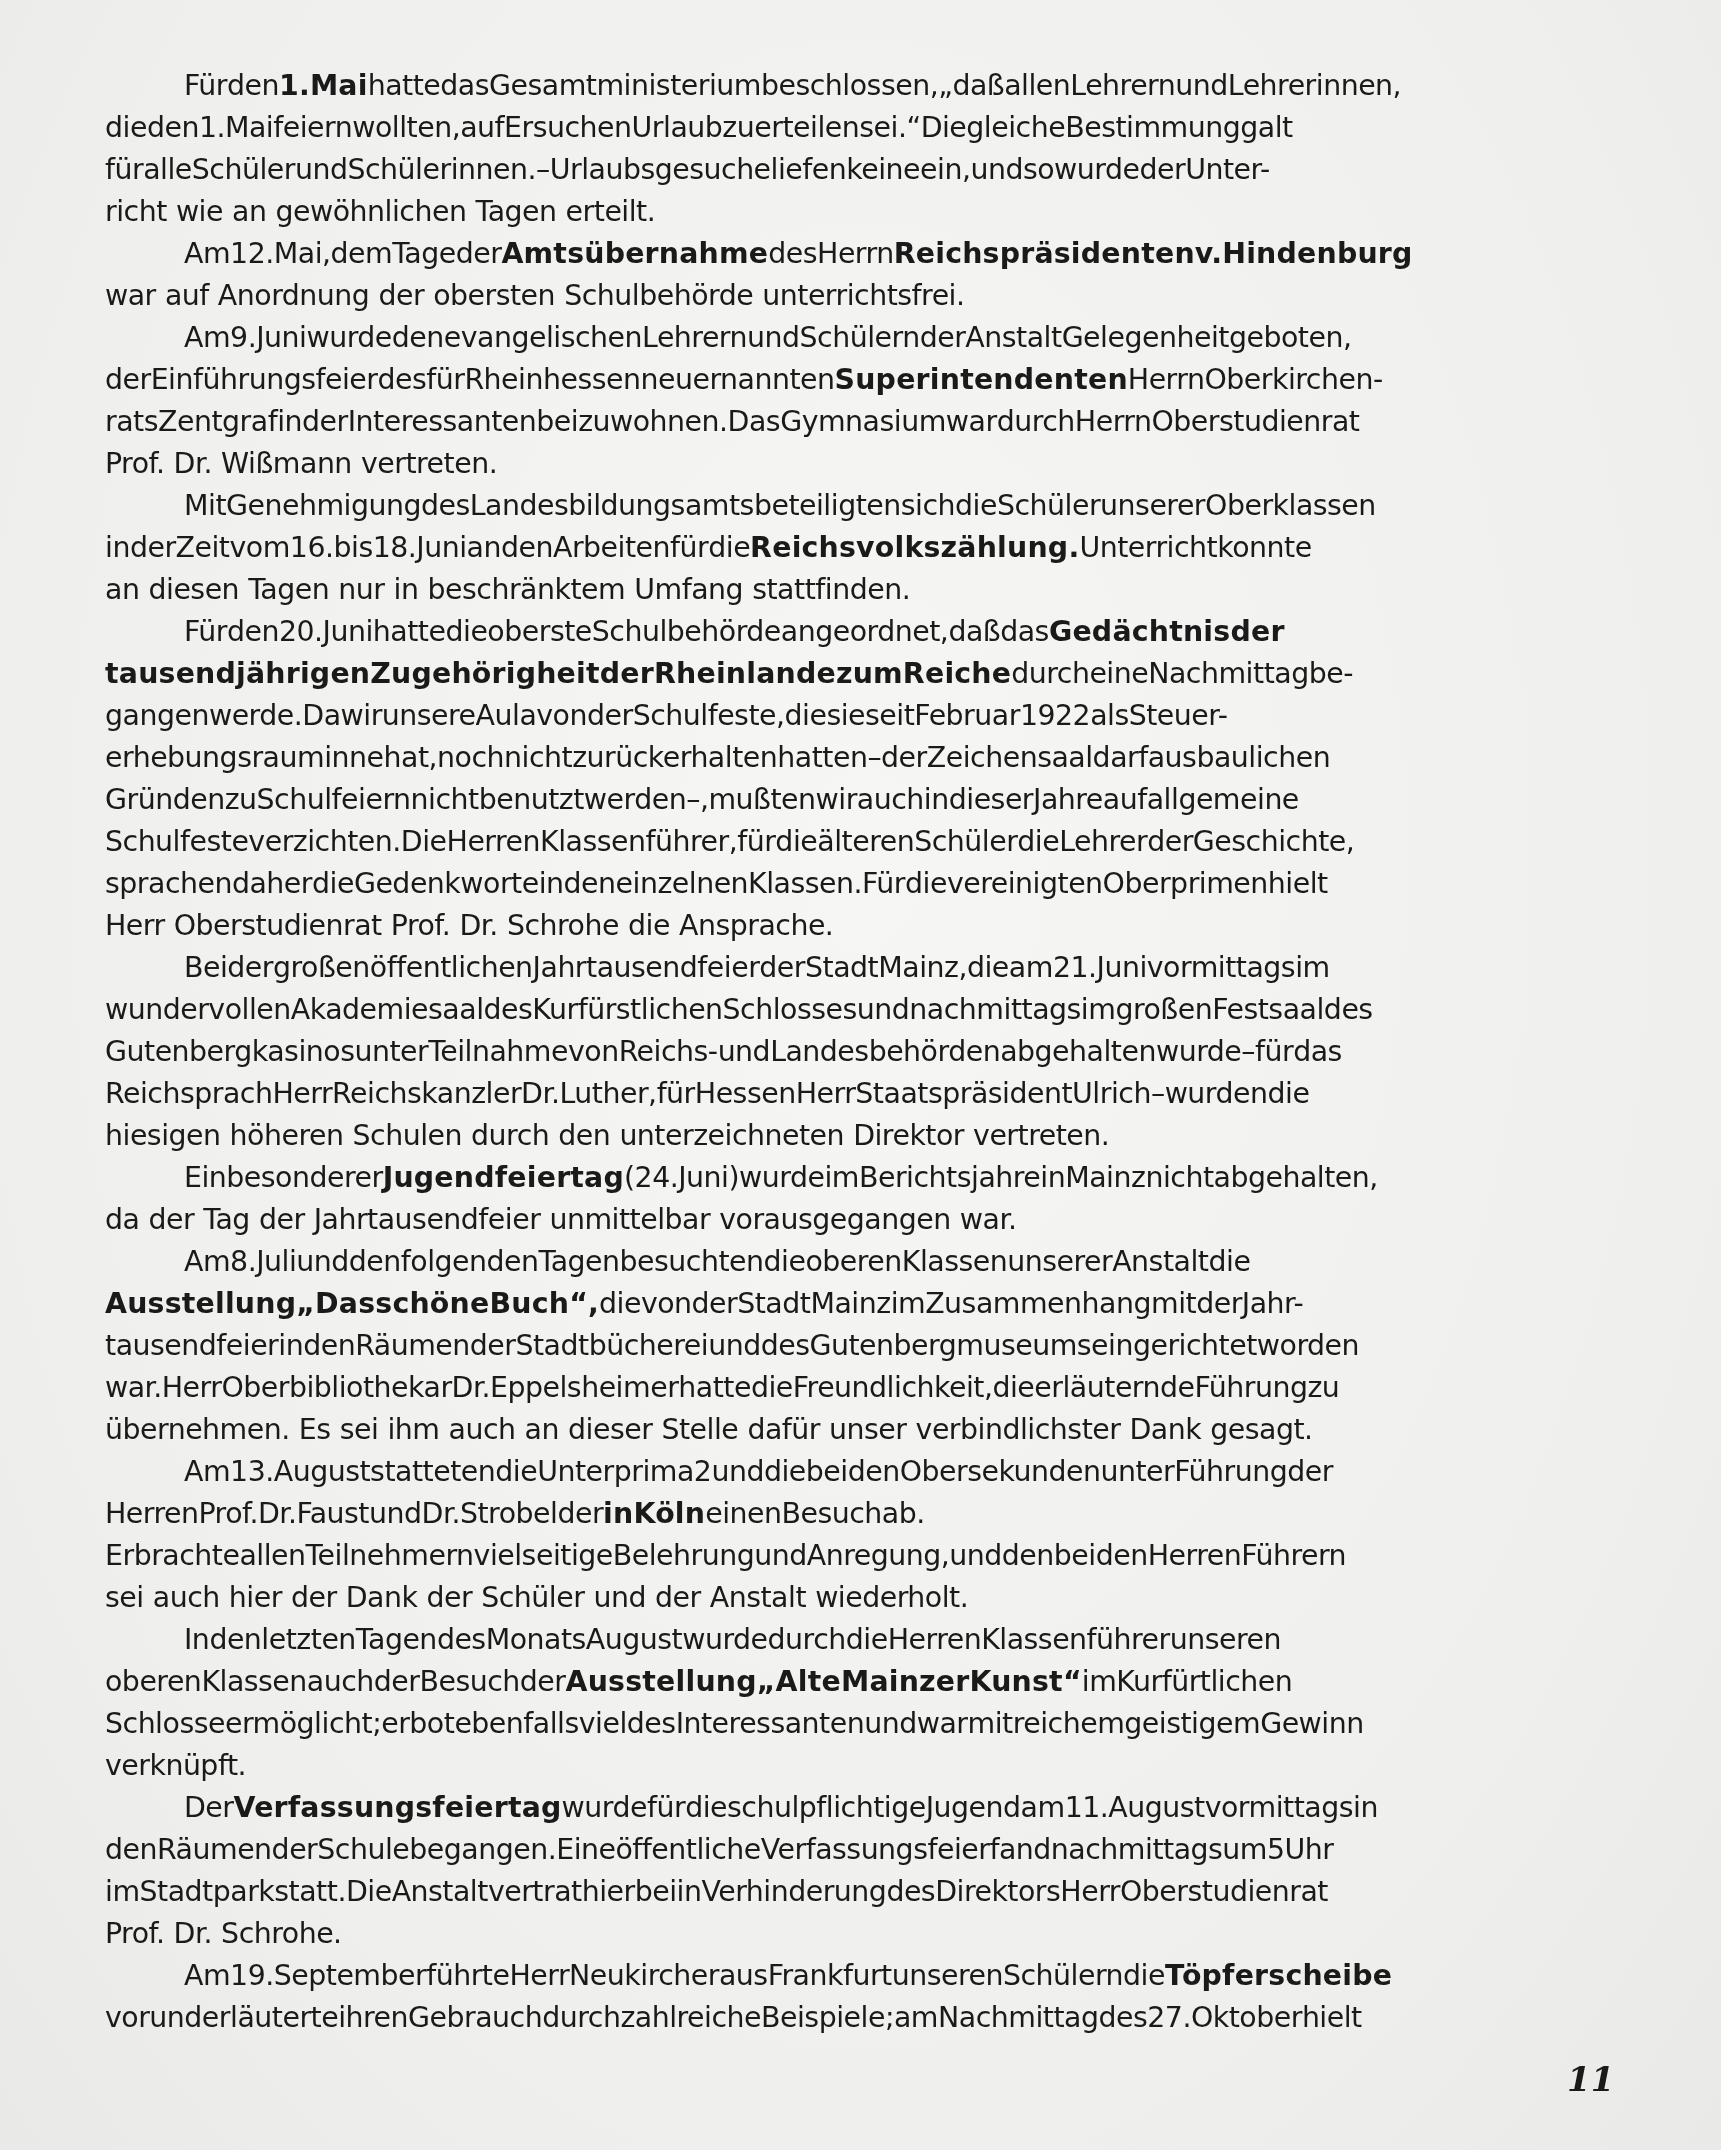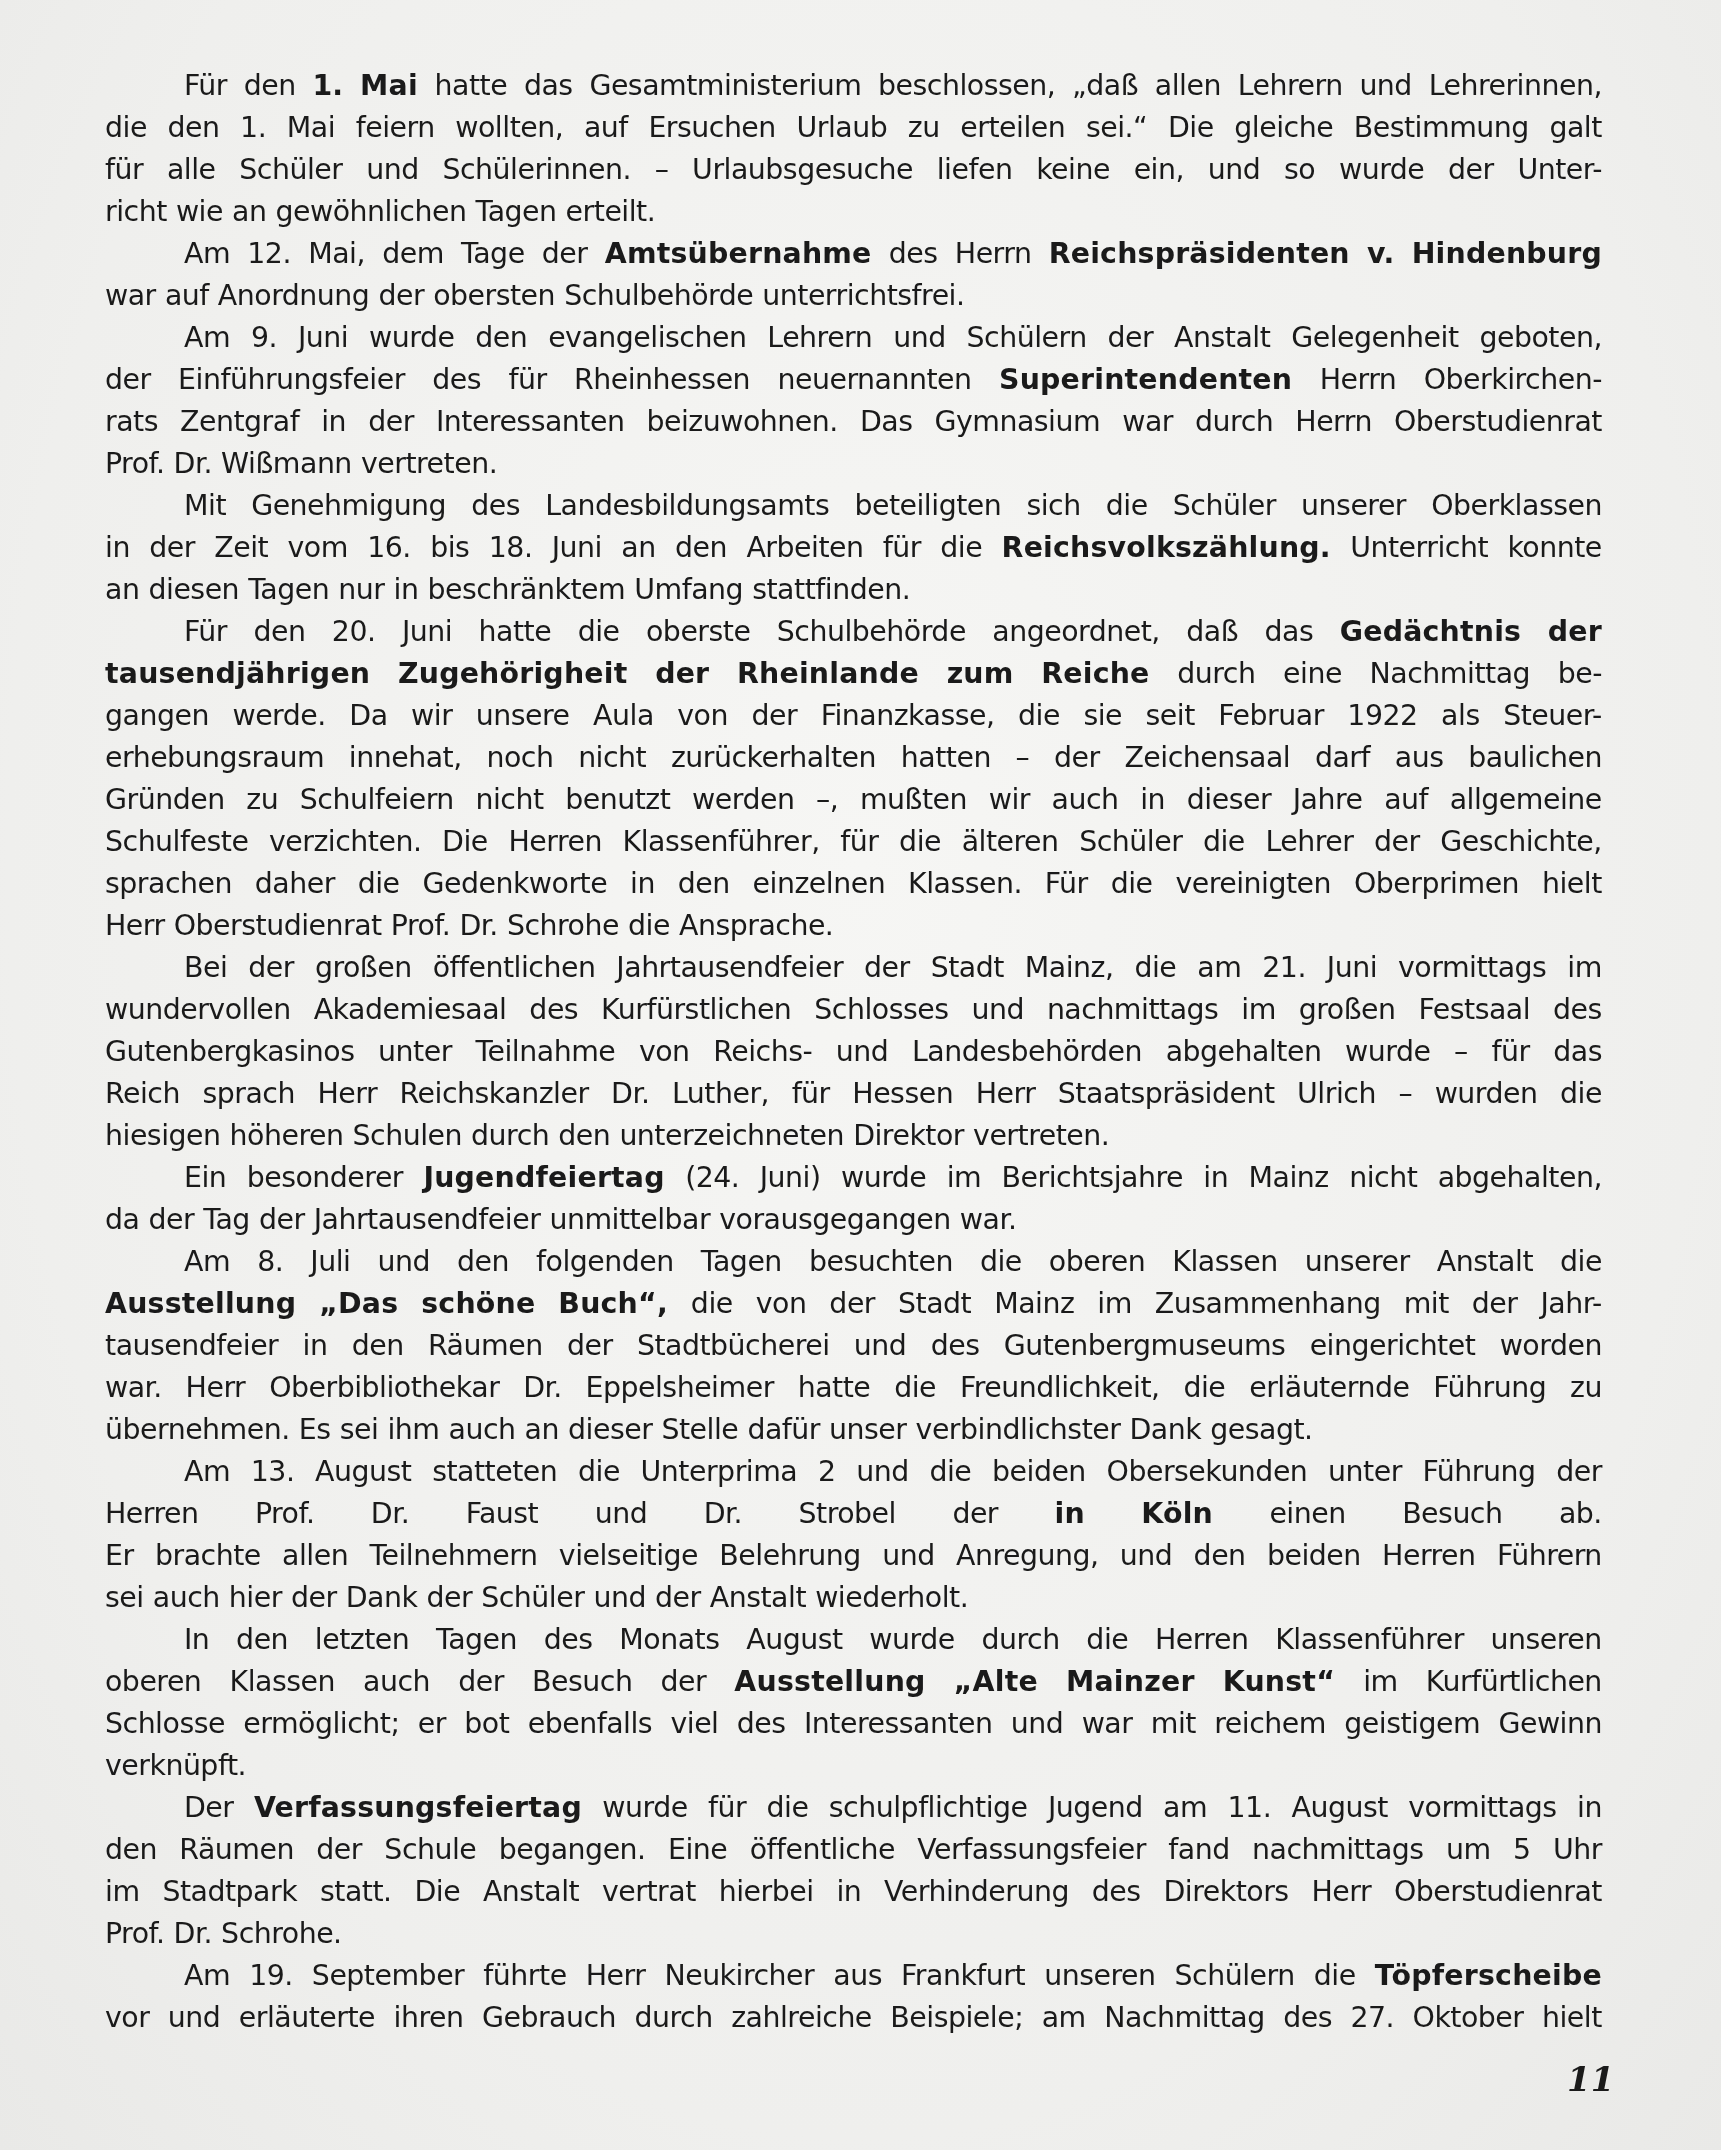--- a/index.html
+++ b/index.html
@@ -14,21 +14,21 @@
     position: absolute; left: 0; top: 0; width: 1721px; height: 2151px;
     background: radial-gradient(ellipse at 50% 40%, #f6f6f4 0%, #efefed 70%, #e9e9e7 100%);
   }
   .text-block {
     position: absolute; left: 105px; top: 65px; width: 1497px;
   }
   .line {
     height: 42px; line-height: 41px;
     font-size: 28.4px; letter-spacing: -0.5px;
     white-space: nowrap;
-    display: flex; justify-content: space-between;
+    display: flex; 
     transform-origin: left center;
   }
   .line.last { justify-content: flex-start; gap: 0.32em; text-align: center; }
   .line.indent { padding-left: 79px; }
   .line .w { display: inline-block; }
   .line b { font-weight: bold; letter-spacing: 0.2px; }
   .page-number {
     position: absolute; left: 1567px; top: 2059px;
     font-family: "DejaVu Serif", serif; font-weight: bold; font-style: italic;
     font-size: 34px; color: #1a1a1a;
@@ -244,21 +244,21 @@
         </div>
         <div class="line">
           <span class="w">gangen</span>
           <span class="w">werde.</span>
           <span class="w">Da</span>
           <span class="w">wir</span>
           <span class="w">unsere</span>
           <span class="w">Aula</span>
           <span class="w">von</span>
           <span class="w">der</span>
-          <span class="w">Finanzkasse,</span>
+          <span class="w">Schulfeste,</span>
           <span class="w">die</span>
           <span class="w">sie</span>
           <span class="w">seit</span>
           <span class="w">Februar</span>
           <span class="w">1922</span>
           <span class="w">als</span>
           <span class="w">Steuer-</span>
         </div>
         <div class="line">
           <span class="w">erhebungsraum</span>

